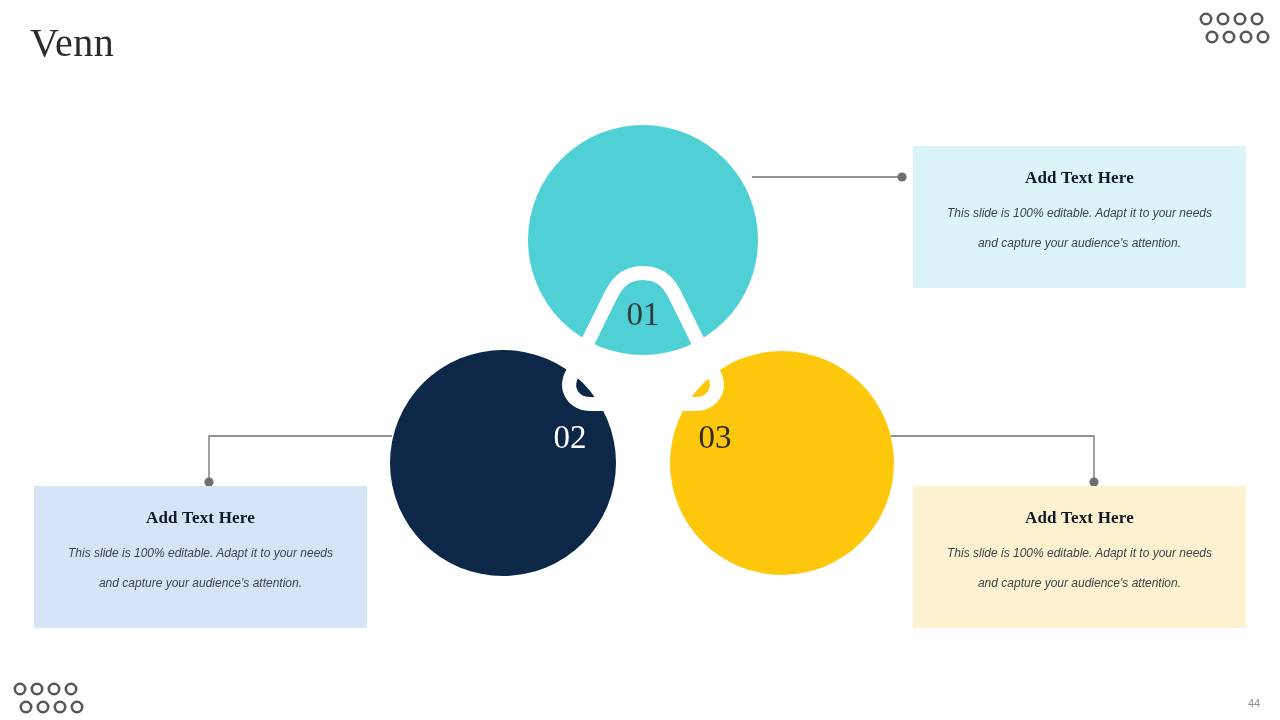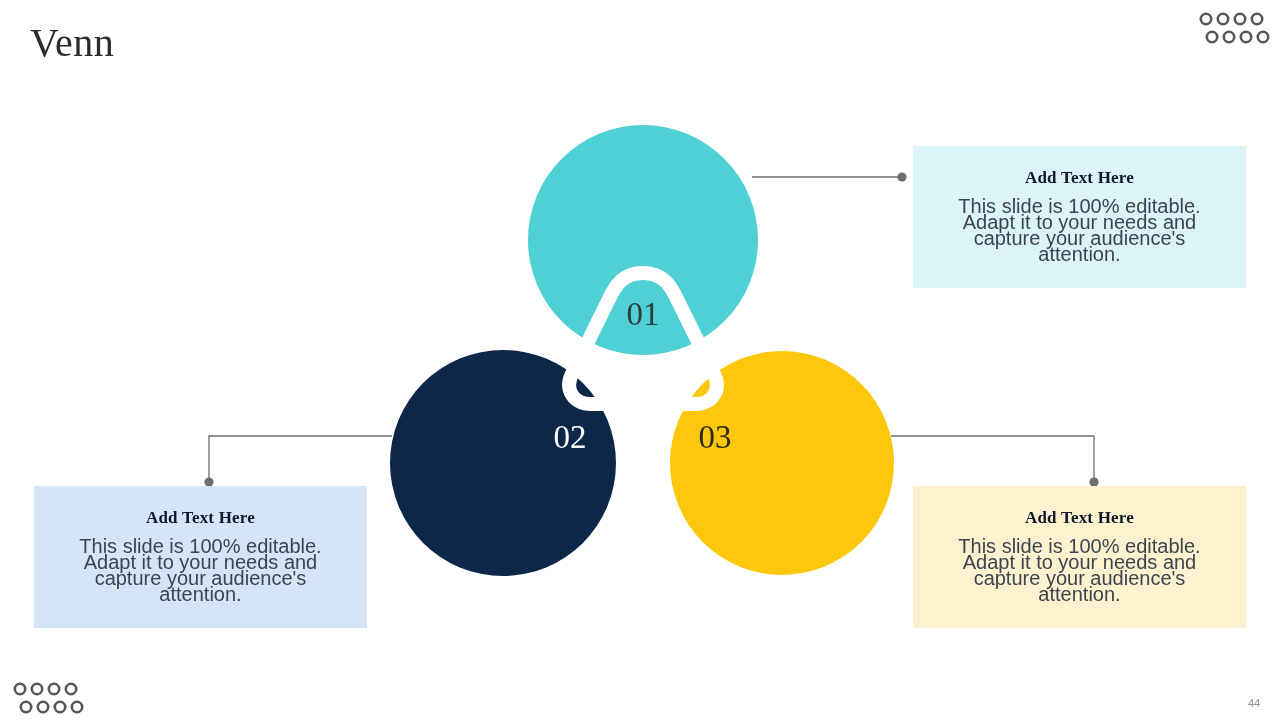--- a/index.html
+++ b/index.html
@@ -70,23 +70,24 @@
     font-family: "Liberation Serif", serif;
     font-size: 17px;
     font-weight: bold;
     color: #0f172a;
     letter-spacing: 0.2px;
     margin-bottom: 10px;
     line-height: 20px;
   }
   .callout .c-body {
     font-family: "Liberation Sans", sans-serif;
-    font-size: 20px;
+    font-size: 12px;
     color: #3d4450;
-    line-height: 16px;
+    line-height: 30px;
+    font-style: italic;
   }
 
   .callout.box-1 {
     left: 913px; top: 146px;
     width: 333px; height: 142px;
     background: #dbf4f7;
   }
   .callout.box-2 {
     left: 34px; top: 486px;
     width: 333px; height: 142px;

